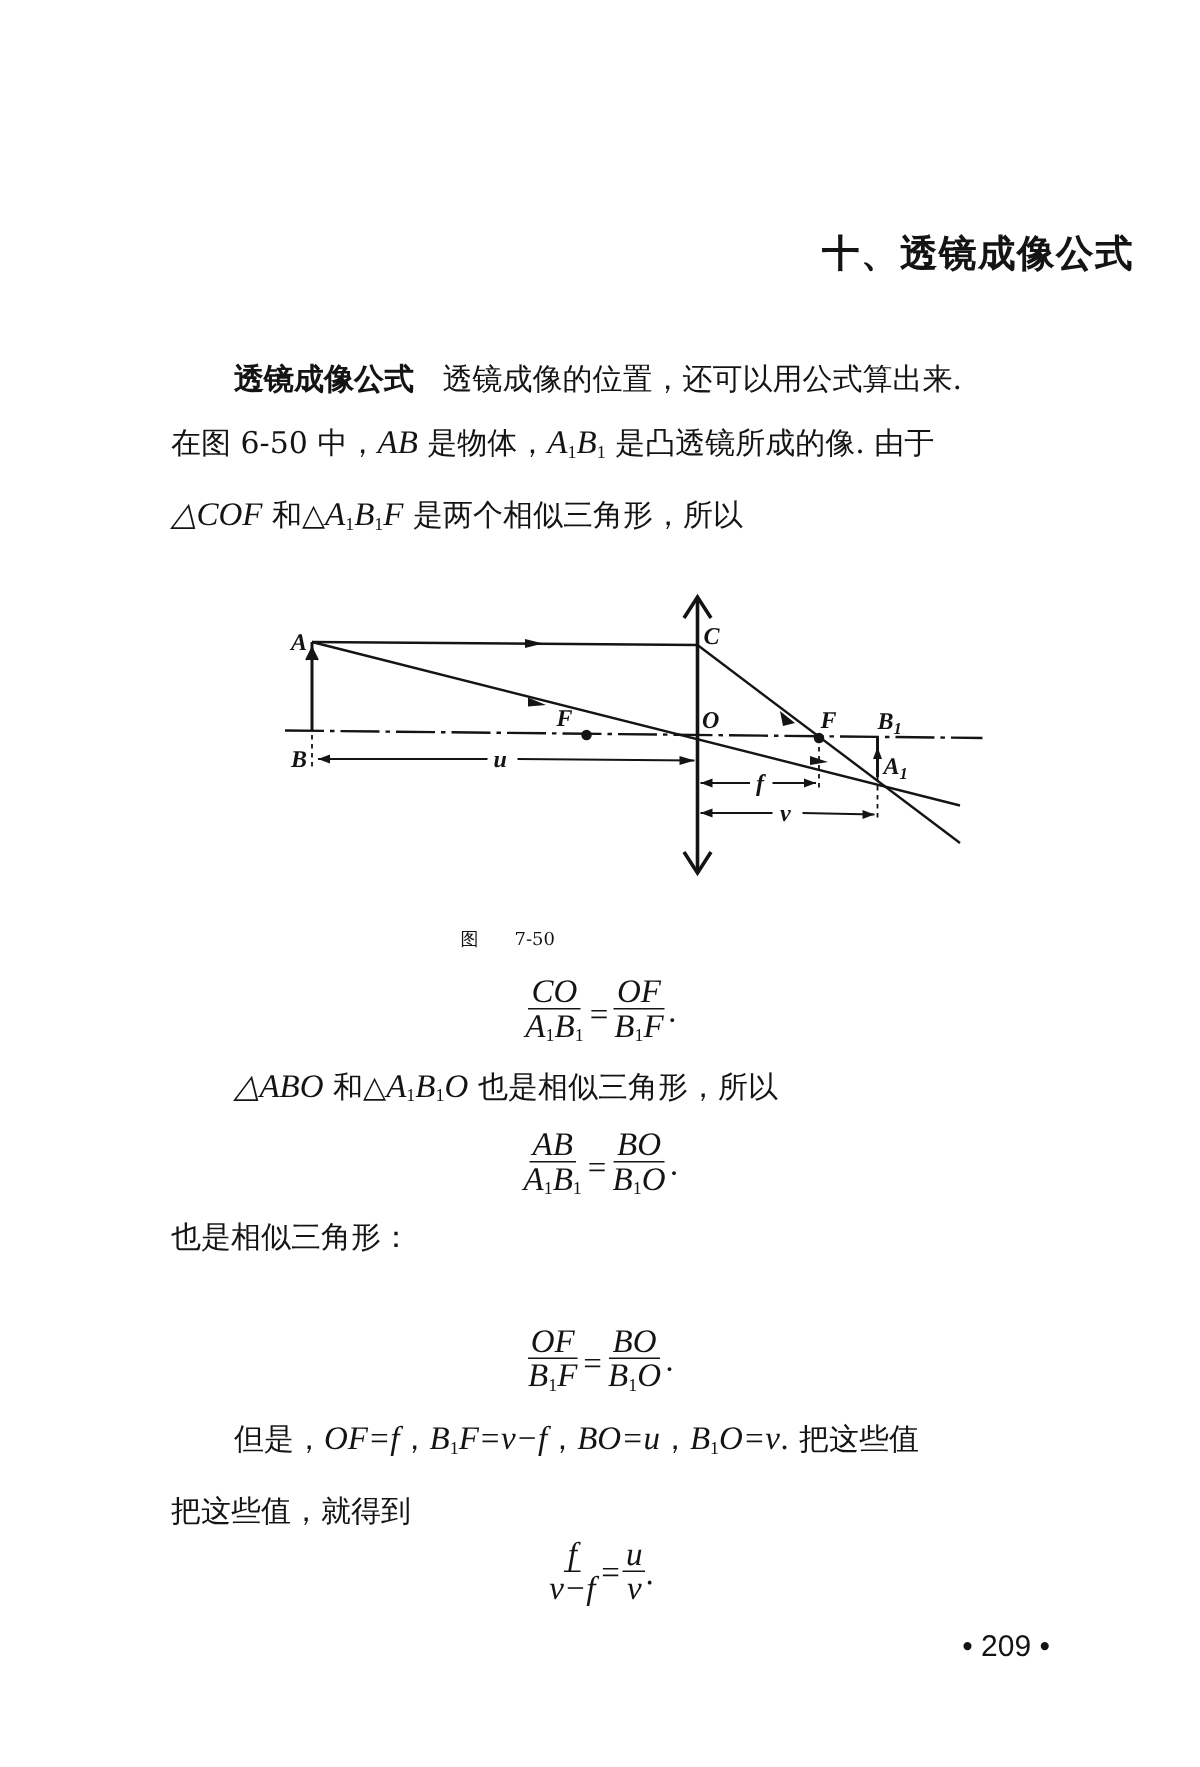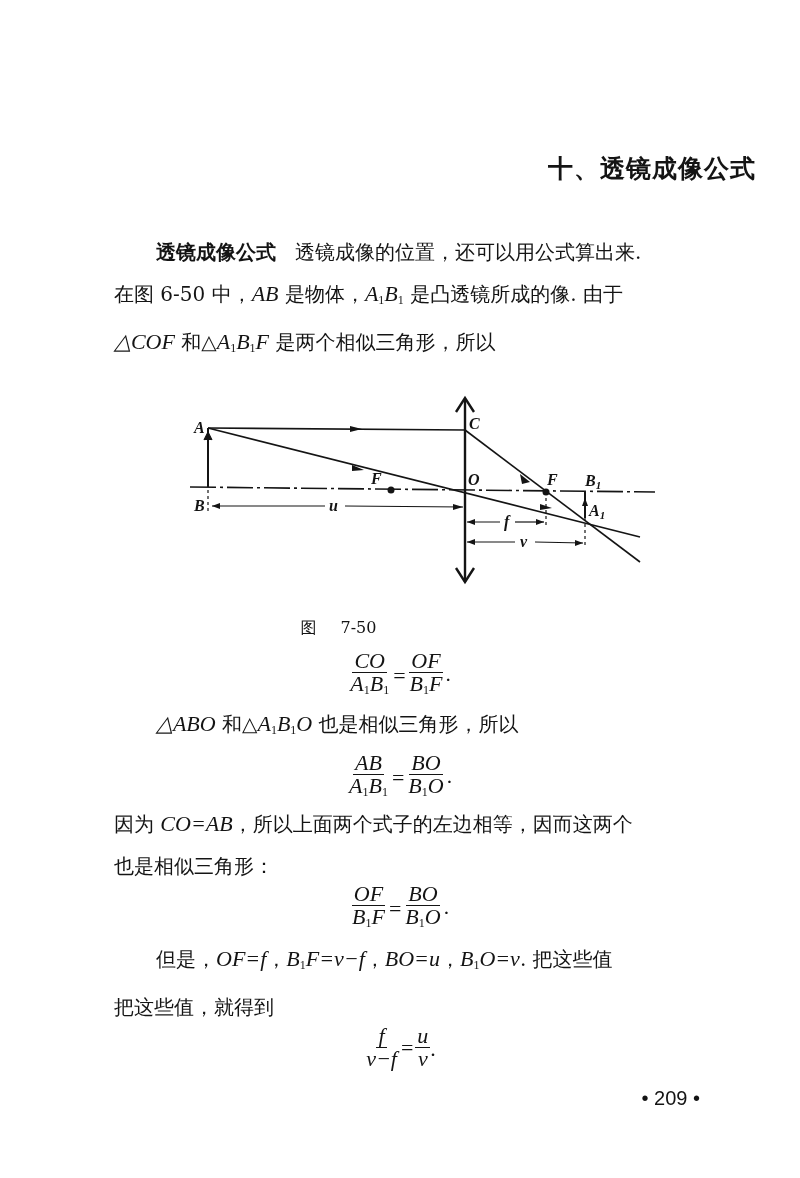--- a/index.html
+++ b/index.html
@@ -7,21 +7,21 @@
          font-family:"DejaVu Serif", "Liberation Serif", serif; color:#141414; }
   .abs { position:absolute; }
   .title { left:0; width:756px; top:152px; text-align:right; font-family:"DejaVu Sans", sans-serif;
            font-weight:bold; font-size:25px; letter-spacing:1px; }
   .para { left:114px; width:630px; font-size:20px; line-height:42px; }
   .p1 { top:231px; }
   .indent { padding-left:42px; }
   .bold { font-family:Liberation Serif, serif; font-weight:bold; }
   i.m { font-family:"Liberation Serif", serif; font-style:italic; font-size:22px; }
   sub { font-size:12px; vertical-align:-3px; font-style:normal; }
-  .caption { left:0; width:677px; top:618px; text-align:center; font-size:16px; }
+  .caption { left:0; width:677px; top:618px; text-align:center; font-size:12px; }
   .caption span { margin:0 12px; }
   .frac-eq { display:flex; align-items:center; justify-content:center; font-family:"Liberation Serif", serif;
              font-style:italic; font-size:22px; }
   .frac { display:inline-flex; flex-direction:column; align-items:center; line-height:22px; }
   .frac .num { border-bottom:1.5px solid #141414; padding:0 2px; }
   .frac .den { padding:0 2px; }
   .eqsign { font-style:normal; margin:0 2px; }
   .dot { font-style:normal; align-self:flex-end; margin-bottom:8px; }
   .pagenum { right:100px; top:1087px; font-family:"Liberation Sans", sans-serif; font-size:20px; }
 </style>
@@ -136,21 +136,20 @@
     </span>
   <span class="eqsign">=</span>
   <span class="frac">
       <span class="num">BO</span>
       <span class="den"><span>B</span><sub>1</sub><span>O</span></span>
     </span>
   <span class="dot">·</span>
 </div>
 
 <div class="abs para" style="top:803px">
-  <div><span>因为 </span><i class="m">CO=AB</i><span>，所以上面两个式子的左边相等，因而这两个</span></div>
   <div>也是相似三角形：</div>
 </div>
 
 <div class="abs frac-eq" style="left:0;width:800px;top:883px">
   <span class="frac">
       <span class="num">OF</span>
       <span class="den"><span>B</span><sub>1</sub><span>F</span></span>
     </span>
   <span class="eqsign">=</span>
   <span class="frac">

